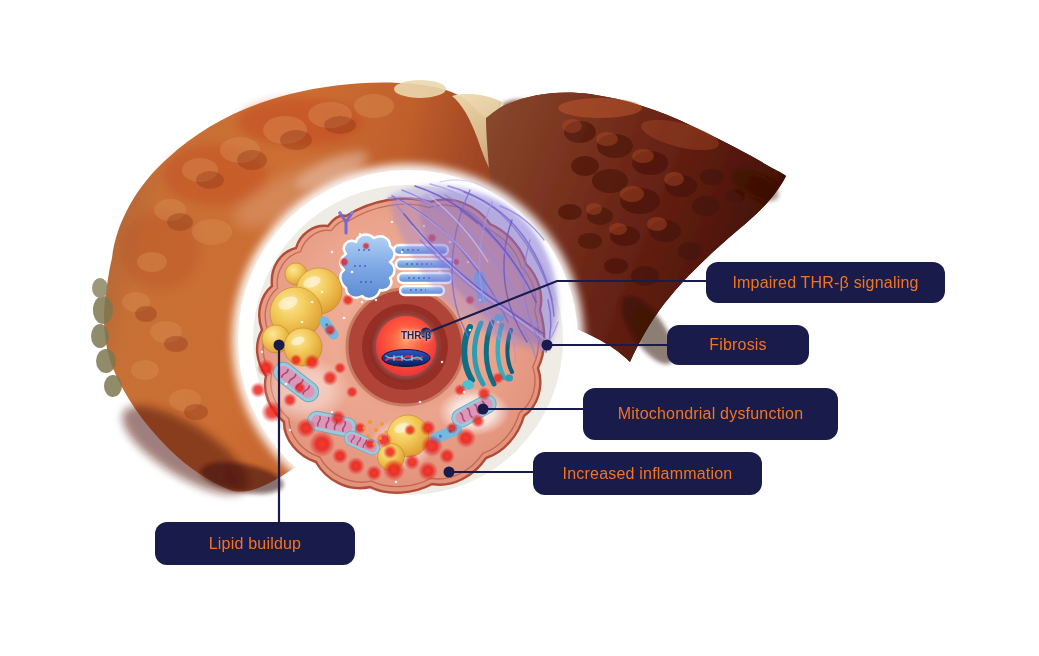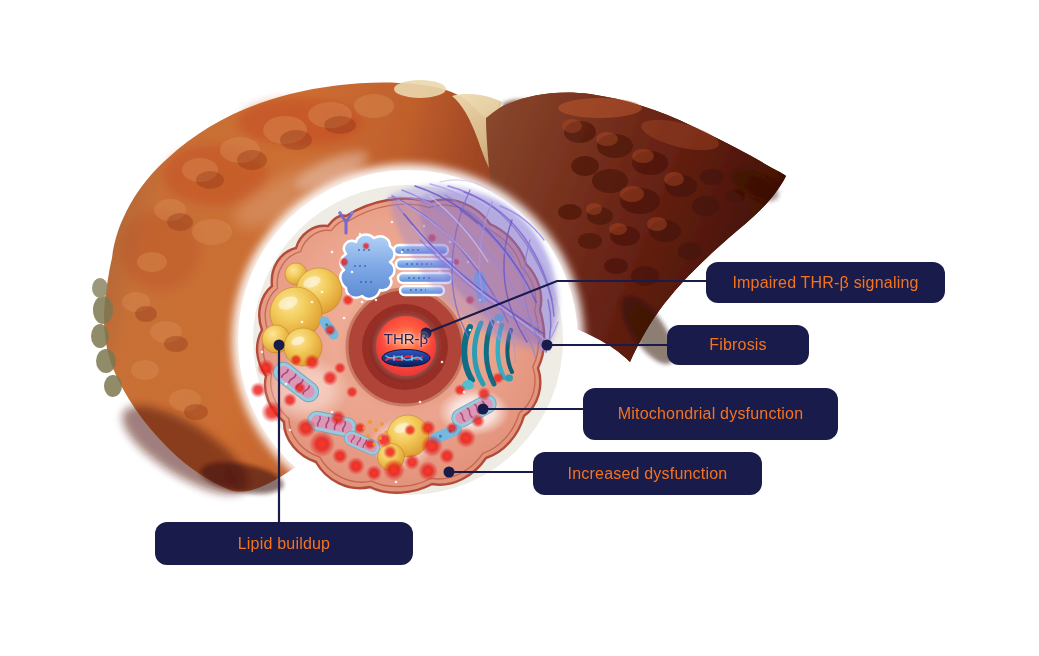--- a/index.html
+++ b/index.html
@@ -7,23 +7,23 @@
          font-family:"Liberation Sans", sans-serif;}
   .stage svg{position:absolute;left:0;top:0;}
   .callout-label{position:absolute;display:flex;align-items:center;justify-content:center;
     background:var(--label-background,#191b4b);color:var(--label-text,#f4741e);
     border-radius:12px;font-size:16px;font-weight:500;letter-spacing:.2px;z-index:5;
     white-space:nowrap;}
   #lbl-impaired{left:706px;top:262px;width:239px;height:41px}
   #lbl-fibrosis{left:667px;top:325px;width:142px;height:40px}
   #lbl-mito{left:583px;top:388px;width:255px;height:52px}
   #lbl-inflam{left:533px;top:452px;width:229px;height:43px}
-  #lbl-lipid{left:155px;top:522px;width:258px;height:43px}
-  #thr-label{position:absolute;left:369px;top:330px;width:74px;text-align:center;z-index:4;
-    font-size:15px;font-weight:normal;color:#2a224e;text-shadow:0 0 3px rgba(255,255,255,.95),0 0 6px rgba(255,255,255,.6);}
+  #lbl-lipid{left:155px;top:522px;width:200px;height:43px}
+  #thr-label{position:absolute;left:379px;top:330px;width:74px;text-align:center;z-index:4;
+    font-size:10px;font-weight:bold;color:#2a224e;text-shadow:0 0 3px rgba(255,255,255,.95),0 0 6px rgba(255,255,255,.6);}
 </style>
 </head>
 <body>
 
 <div class="stage">
 
 <svg width="1039" height="656" viewBox="0 0 1039 656">
 <defs>
   <linearGradient id="liverBase" x1="0" y1="0" x2="1" y2="0.15">
     <stop offset="0" stop-color="#a06038"></stop>
@@ -464,16 +464,16 @@
   <circle cx="449" cy="472" r="5.5"></circle>
   <circle cx="279" cy="345" r="5.5"></circle>
 </g>
 </svg>
 
 <div id="thr-label">THR-β</div>
 
 <div class="callout-label" id="lbl-impaired">Impaired THR-β signaling</div>
 <div class="callout-label" id="lbl-fibrosis">Fibrosis</div>
 <div class="callout-label" id="lbl-mito">Mitochondrial dysfunction</div>
-<div class="callout-label" id="lbl-inflam">Increased dysfunction</div>
+<div class="callout-label" id="lbl-inflam">Increased inflammation</div>
 <div class="callout-label" id="lbl-lipid">Lipid buildup</div>
 
 </div>
 
 </body></html>

